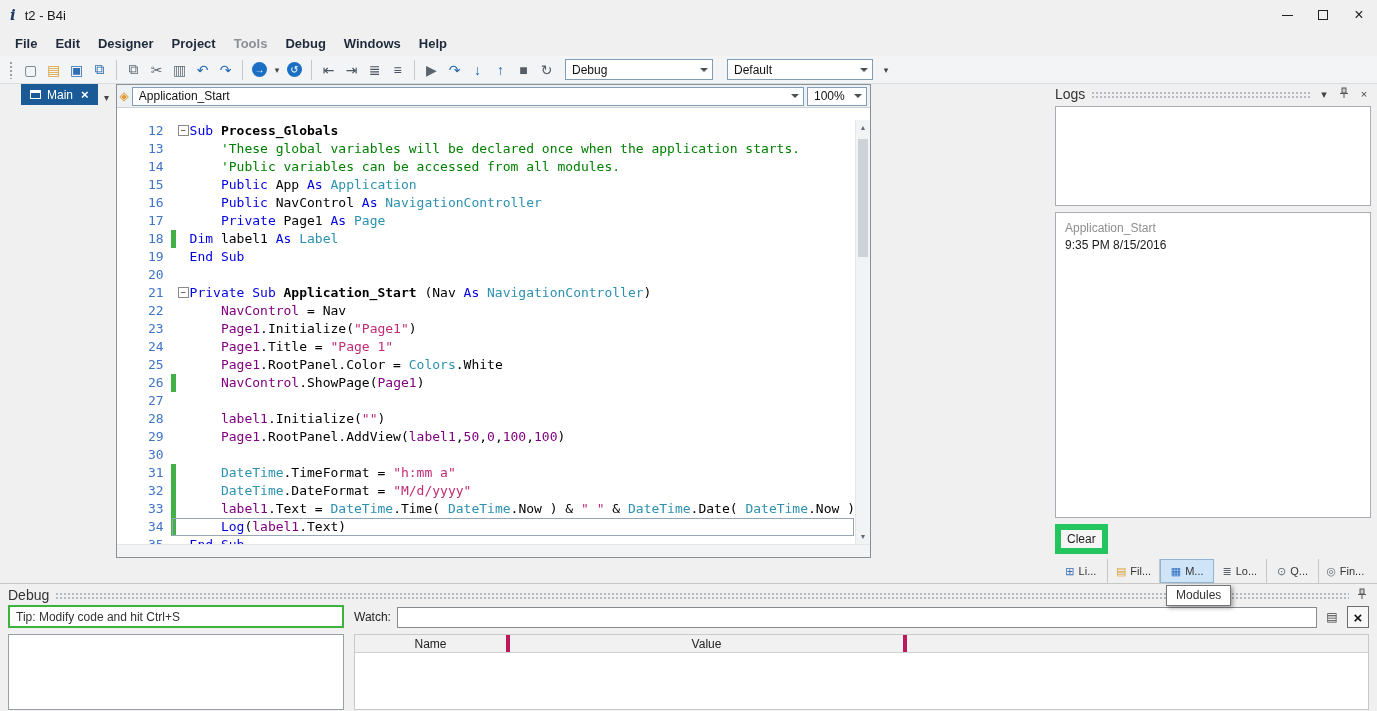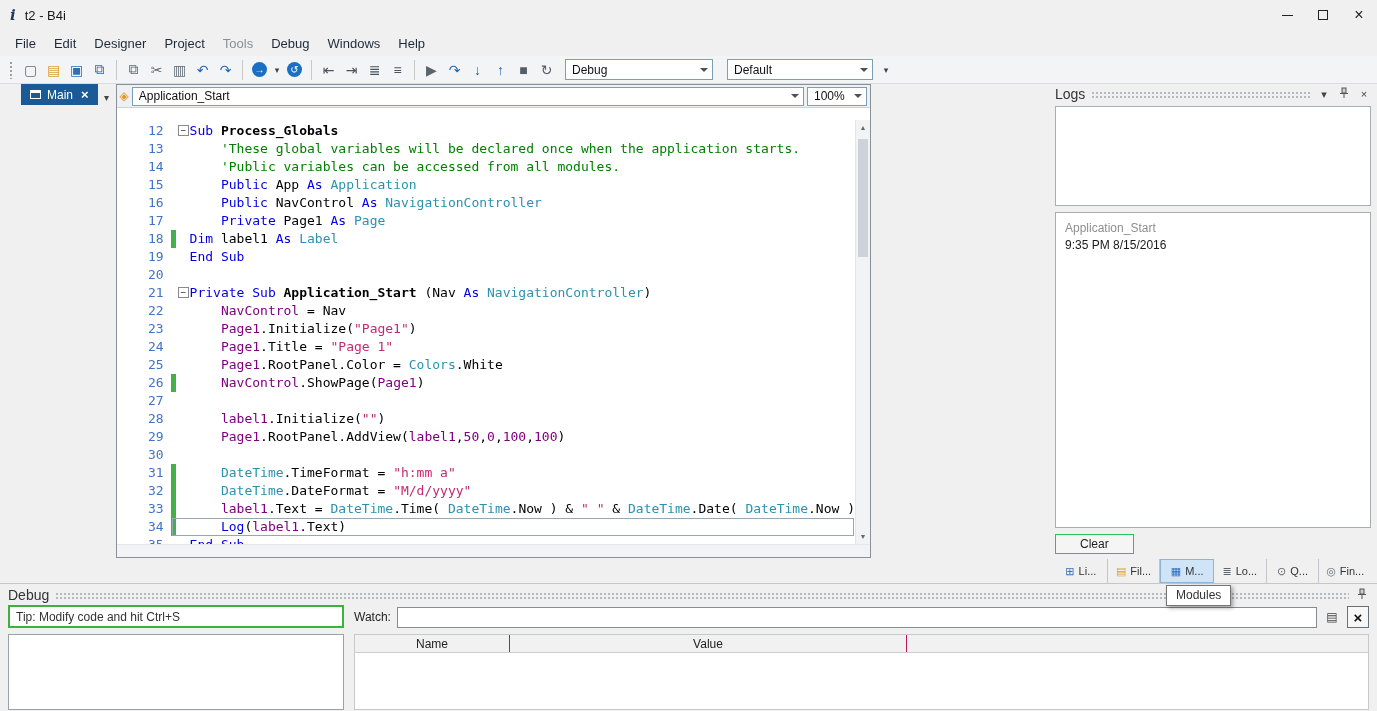--- a/index.html
+++ b/index.html
@@ -13,21 +13,21 @@
   
   .titlebar { height: 30px; display: flex; align-items: center; padding-left: 10px; background: #f0f0f0; }
   .app-icon { font: italic bold 15px "DejaVu Serif", serif; color: #1d3b63; margin-right: 9px; }
   .title-text { font-size: 13px; color: #1a1a1a; }
   .win-controls { margin-left: auto; display: flex; }
   .win-btn { width: 36px; height: 30px; display: flex; align-items: center; justify-content: center; font-size: 16px; color: #222; }
   .min-glyph { width: 11px; height: 1px; background: #222; display: inline-block; }
   .max-glyph { width: 10px; height: 10px; border: 1px solid #222; display: inline-block; }
 
   
-  .menubar { height: 26px; display: flex; align-items: center; padding-left: 6px; }
+  .menubar { height: 26px; display: flex; align-items: center; padding-left: 6px; font-weight: bold; }
   .menu-item { padding: 4px 9px; font-size: 13px; color: #1e2a3a; }
   .menu-item.muted { color: #8a8f96; }
 
   
   .toolbar { height: 28px; display: flex; align-items: center; padding-left: 4px; background: #f3f4f6; border-bottom: 1px solid #dadde0; }
   .grip { width: 5px; height: 18px; margin: 0 5px; background-image: radial-gradient(#9aa0a6 1px, transparent 1.2px); background-size: 4px 4px; }
   .tb-items { display: flex; align-items: center; }
   .tool-icon { width: 23px; height: 22px; display: flex; align-items: center; justify-content: center; font-size: 14px; }
   .tool-icon.small { width: 12px; font-size: 9px; }
   .round-inner { width: 15px; height: 15px; border-radius: 50%; background: #1a6fc4; color: #fff !important; font-size: 10px; display: flex; align-items: center; justify-content: center; }
@@ -84,21 +84,21 @@
   .right-dock { width: 330px; flex: none; display: flex; flex-direction: column; padding: 0 6px 0 8px; }
   .dock-header { height: 20px; display: flex; align-items: center; gap: 6px; }
   .dock-title { font-size: 14px; color: #333; white-space: nowrap; }
   .dock-dots { flex: 1; height: 8px; margin-top: 2px; background-image: radial-gradient(#b5bac0 1px, transparent 1.2px); background-size: 4px 4px; }
   .hdr-ic { width: 14px; text-align: center; color: #444; font-size: 11px; }
   .empty-box { height: 100px; margin: 2px 0 6px; background: #fff; border: 1px solid #a8adb3; }
   .logs-box { flex: 1; background: #fff; border: 1px solid #a8adb3; padding: 7px 9px; font-size: 12px; line-height: 17px; overflow: hidden; }
   .log-muted { color: #8e8e8e; }
   .log-normal { color: #1a1a1a; }
   .clear-row { padding: 6px 0 5px; }
-  .clear-btn { font-family: "Liberation Sans", sans-serif; font-size: 12px; padding: 2px 24px; background: #f5f5f5; border: 1px solid #22c55e; color: #222; }
+  .clear-btn { font-family: "Liberation Sans", sans-serif; font-size: 12px; padding: 2px 6px; background: #f5f5f5; border: 6px solid #22c55e; color: #222; }
   .dock-tabs { height: 24px; display: flex; align-items: stretch; }
   .dock-tab { flex: 1; display: flex; align-items: center; justify-content: center; gap: 4px; font-size: 11px; color: #333; border-right: 1px solid #c2c6ca; }
   .dock-tab:last-child { border-right: none; }
   .dock-tab.selected { background: #cfe4f7; border: 1px solid #8fb4d4; }
   .dt-icon { font-size: 11px; }
 
   
   .debug-panel { height: 128px; background: #f0f0f0; border-top: 1px solid #c6c6c6; padding: 0 8px; overflow: hidden; }
   .debug-header { height: 21px; display: flex; align-items: center; gap: 6px; }
   .debug-body { display: flex; gap: 10px; }
@@ -106,21 +106,21 @@
   .tip-input { height: 23px; border: 2px solid #3db33d; background: #fff; font-size: 12px; color: #333; display: flex; align-items: center; padding: 0 6px; }
   .left-list { height: 76px; margin-top: 6px; background: #fff; border: 1px solid #9aa0a6; }
   .right-col { flex: 1; min-width: 0; display: flex; flex-direction: column; }
   .watch-row { display: flex; align-items: center; gap: 6px; height: 24px; }
   .watch-label { font-size: 12px; color: #222; white-space: nowrap; }
   .watch-input { flex: 1; height: 21px; border: 1px solid #868b90; background: #fff; font-family: "Liberation Sans", sans-serif; font-size: 12px; padding: 0 4px; }
   .watch-btn-icon { width: 18px; text-align: center; font-size: 12px; color: #444; }
   .watch-close { width: 22px; height: 22px; border: 1px solid #6a6f74; display: flex; align-items: center; justify-content: center; font-size: 15px; font-weight: bold; color: #111; background: #f7f7f7; }
   .watch-table { height: 76px; margin-top: 5px; border: 1px solid #c9c9c9; background: #fff; display: flex; flex-direction: column; }
   .wt-header { display: flex; height: 18px; background: #f1f1f1; border-bottom: 1px solid #cfcfcf; font-size: 12px; color: #222; }
-  .wt-col { display: flex; align-items: center; justify-content: center; border-right: 1px solid #be185d; }
+  .wt-col { display: flex; align-items: center; justify-content: center; border-right: 4px solid #be185d; }
   .wt-col:nth-child(1) { width: 155px; flex: none; }
   .wt-col:nth-child(2) { width: 397px; flex: none; }
   .wt-col.fill { flex: 1; border-right: none; }
   .wt-body { flex: 1; background: #fff; }
 
   
   .tooltip { position: absolute; left: 1166px; top: 585px; z-index: 50; background: #fff; border: 1px solid #767676; box-shadow: 2px 2px 4px rgba(0,0,0,.35); padding: 2px 9px 3px; font-size: 12px; color: #333; }
 </style>
 </head>
 <body>

